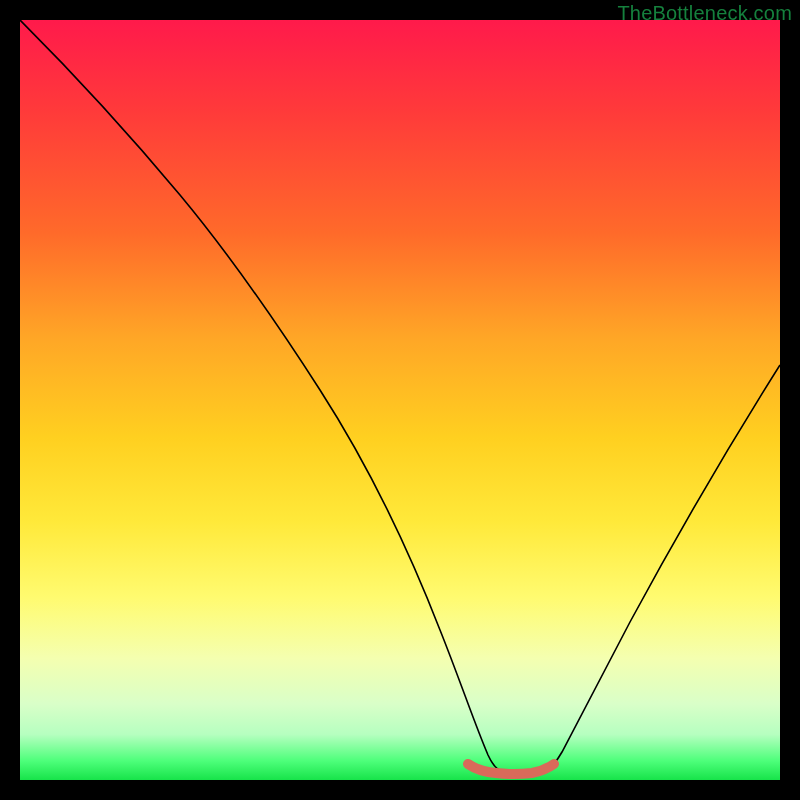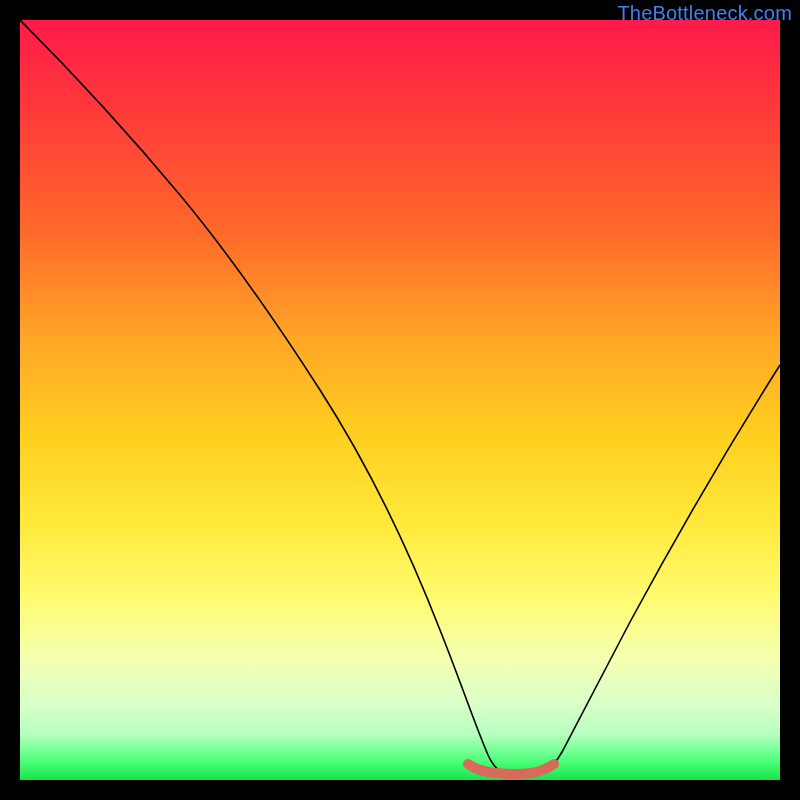--- a/index.html
+++ b/index.html
@@ -37,21 +37,21 @@
       #d9ffc8 90%,
       #b6ffc0 94%,
       #4dff7a 97.5%,
       #17e34a 100%
     );
   }
   .watermark {
     position: absolute;
     top: 2px;
     right: 8px;
-    color: #3b82f6;
+    color: #15803d;
     font-size: 20px;
     letter-spacing: 0.2px;
     font-weight: 500;
     user-select: none;
   }
   svg.curve {
     position: absolute;
     inset: 0;
     width: 100%;
     height: 100%;

